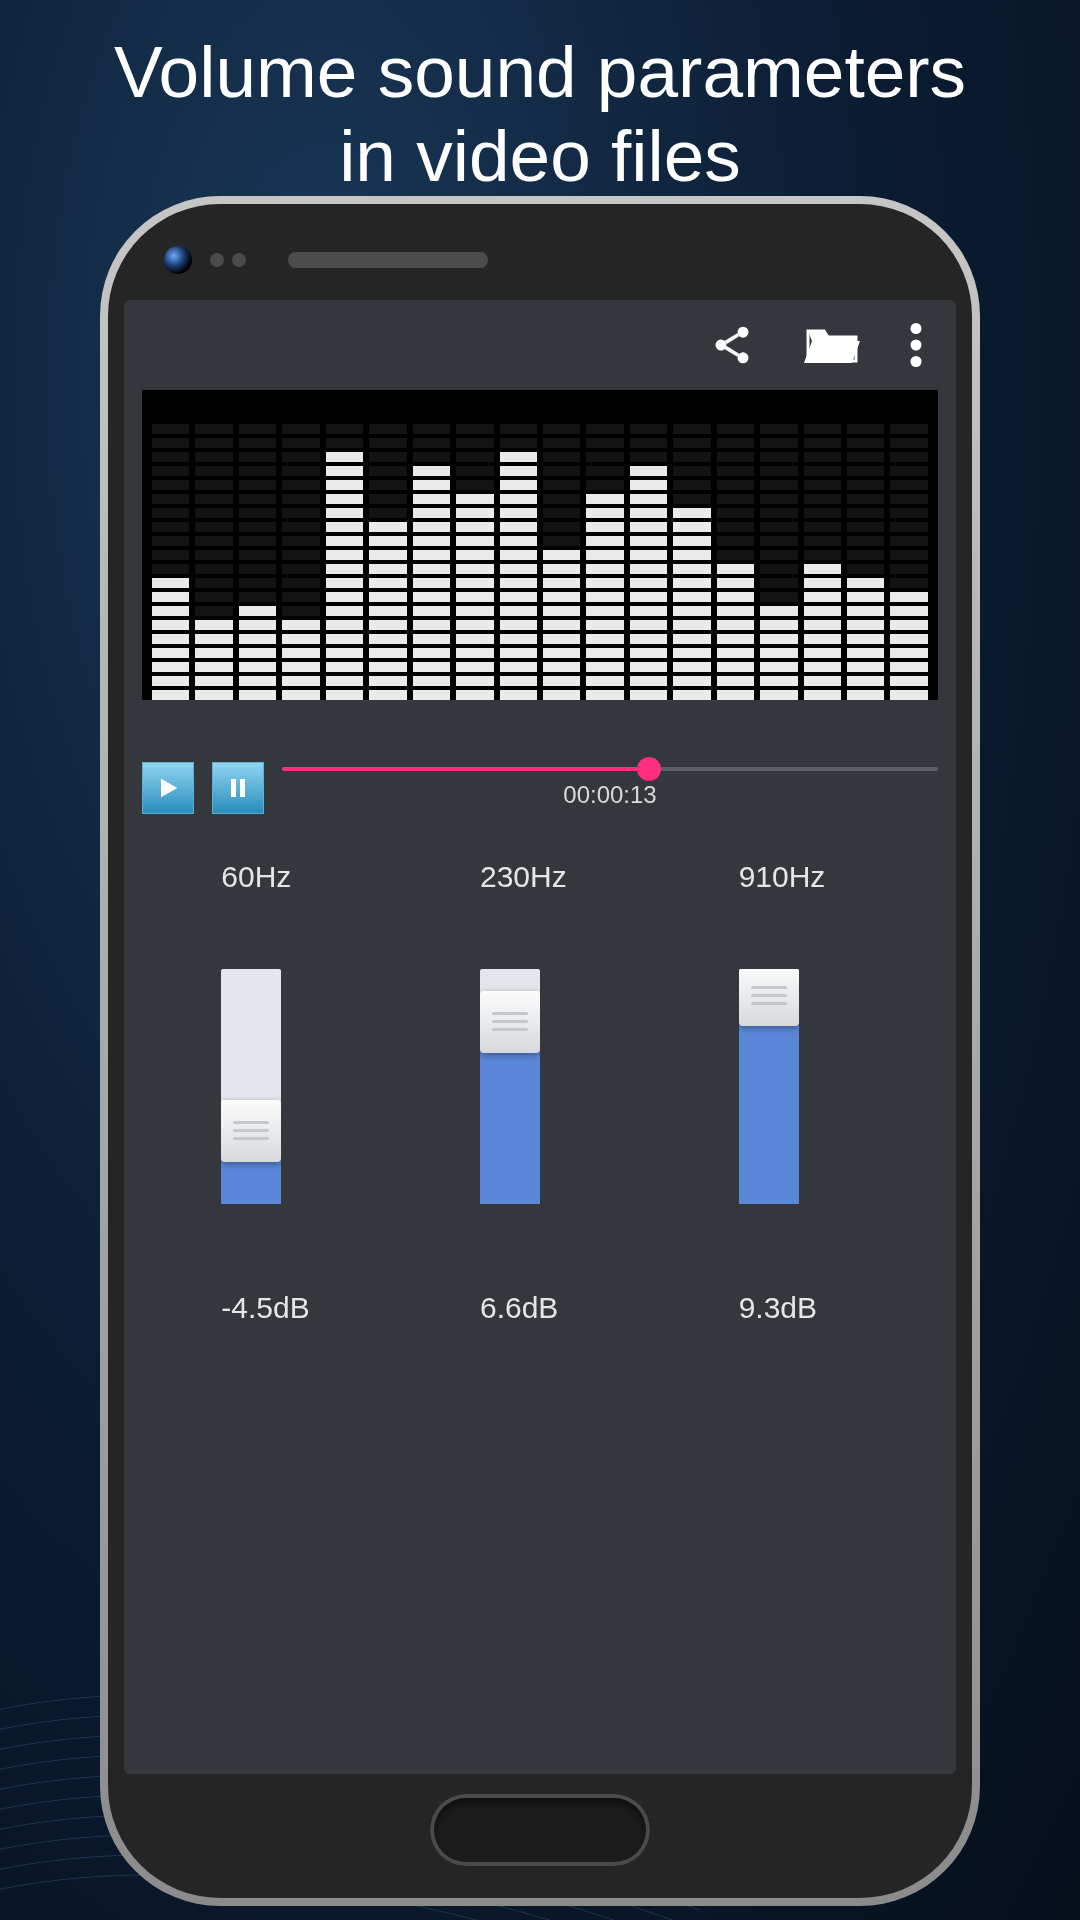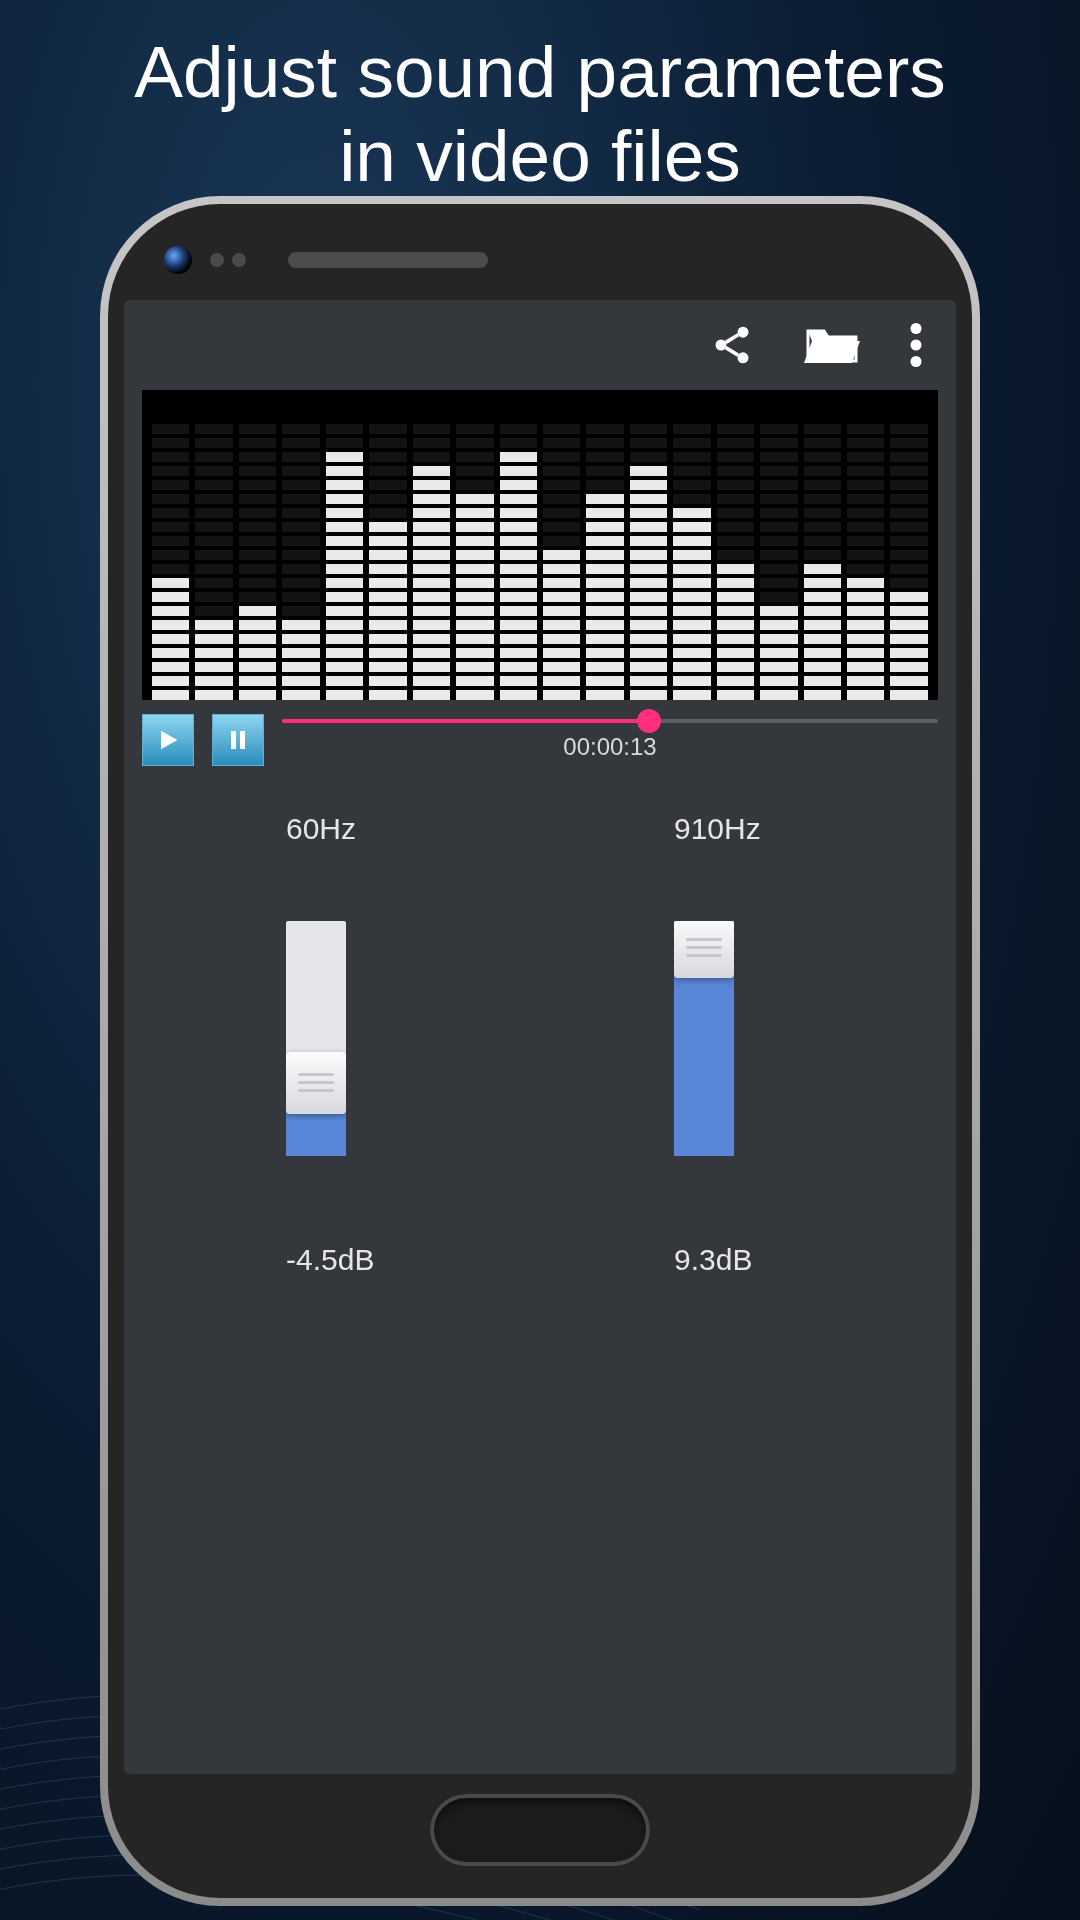--- a/index.html
+++ b/index.html
@@ -59,21 +59,21 @@
   .visualizer {
     background:#000;
     height:310px;
     margin:0 18px;
     display:flex; align-items:flex-end; gap:6px;
     padding:0 10px;
   }
   .vcol { flex:1; display:flex; flex-direction:column-reverse; gap:4px; }
   .vseg { height:10px; background:#555;}
   .vseg.on { background:#eaeaea; }
-  .transport { display:flex; align-items:center; gap:18px; padding:14px 18px 0 18px;}
+  .transport { display:flex; align-items:center; gap:18px; padding:14px 18px 0 18px;margin-top:48px;}
   .sq-btn {
     width:52px; height:52px;
     background:linear-gradient(180deg,#8fd5f0,#2a8dbb);
     border:1px solid #5fb0d4;
     display:flex; align-items:center; justify-content:center;
   }
   .sq-btn svg{display:block;}
   .seek-wrap { flex:1; position:relative;}
   .seek-track { height:4px; background:#5c5f64; border-radius:2px; position:relative;}
   .seek-fill { position:absolute; left:0; top:0; height:100%; background:#ff2e7e; border-radius:2px;}
@@ -134,21 +134,21 @@
       <path d="M0,400 Q300,200 900,420"></path>
       <path d="M0,380 Q300,180 900,400"></path>
       <path d="M0,360 Q300,160 900,380"></path>
       <path d="M0,340 Q300,140 900,360"></path>
       <path d="M0,320 Q300,120 900,340"></path>
     </g>
   </svg>
 </div>
 
 <div class="headline">
-  <span>Adjust sound parameters</span><br>
+  <span>Volume sound parameters</span><br>
   <span>in video files</span>
 </div>
 
 <div class="phone">
   <div class="phone-inner">
     <div class="sensor-bar">
       <div class="camera"></div>
       <div class="dots">
         <div class="dot"></div>
           <div class="dot"></div>
@@ -609,20 +609,32 @@
               <div class="eq-fill" style="height: 31.25%;"></div>
               <div class="eq-thumb" style="bottom: 42.4375px;">
                 <span></span>
                 <span></span>
                 <span></span>
               </div>
             </div>
             <div class="eq-db">-4.5dB</div>
           </div>
           <div class="eq-col">
+            <div class="eq-freq">230Hz</div>
+            <div class="eq-track">
+              <div class="eq-fill" style="height: 77.5%;"></div>
+              <div class="eq-thumb" style="bottom: 151.125px;">
+                <span></span>
+                <span></span>
+                <span></span>
+              </div>
+            </div>
+            <div class="eq-db">6.6dB</div>
+          </div>
+          <div class="eq-col">
             <div class="eq-freq">910Hz</div>
             <div class="eq-track">
               <div class="eq-fill" style="height: 88.75%;"></div>
               <div class="eq-thumb" style="bottom: 177.562px;">
                 <span></span>
                 <span></span>
                 <span></span>
               </div>
             </div>
             <div class="eq-db">9.3dB</div>

